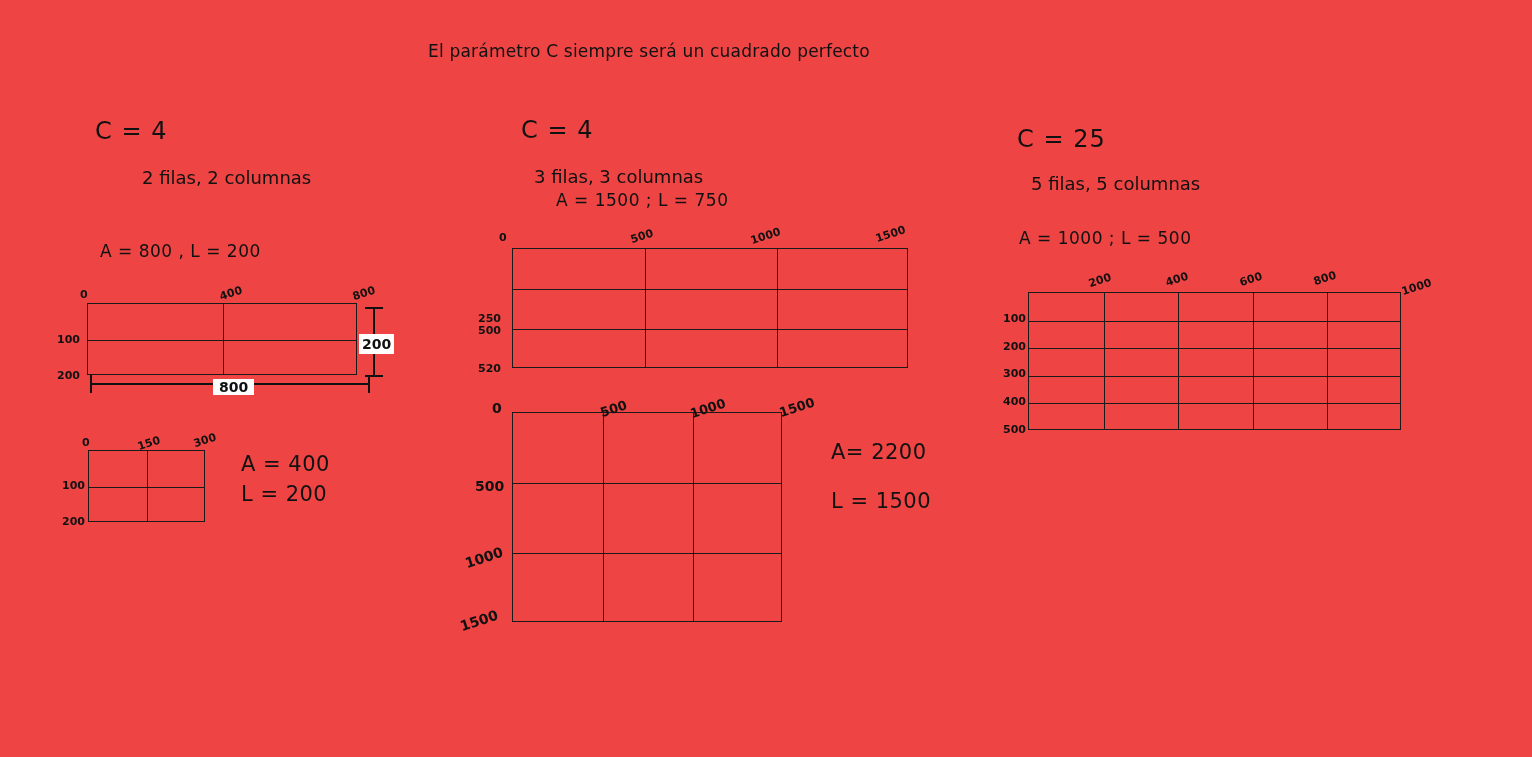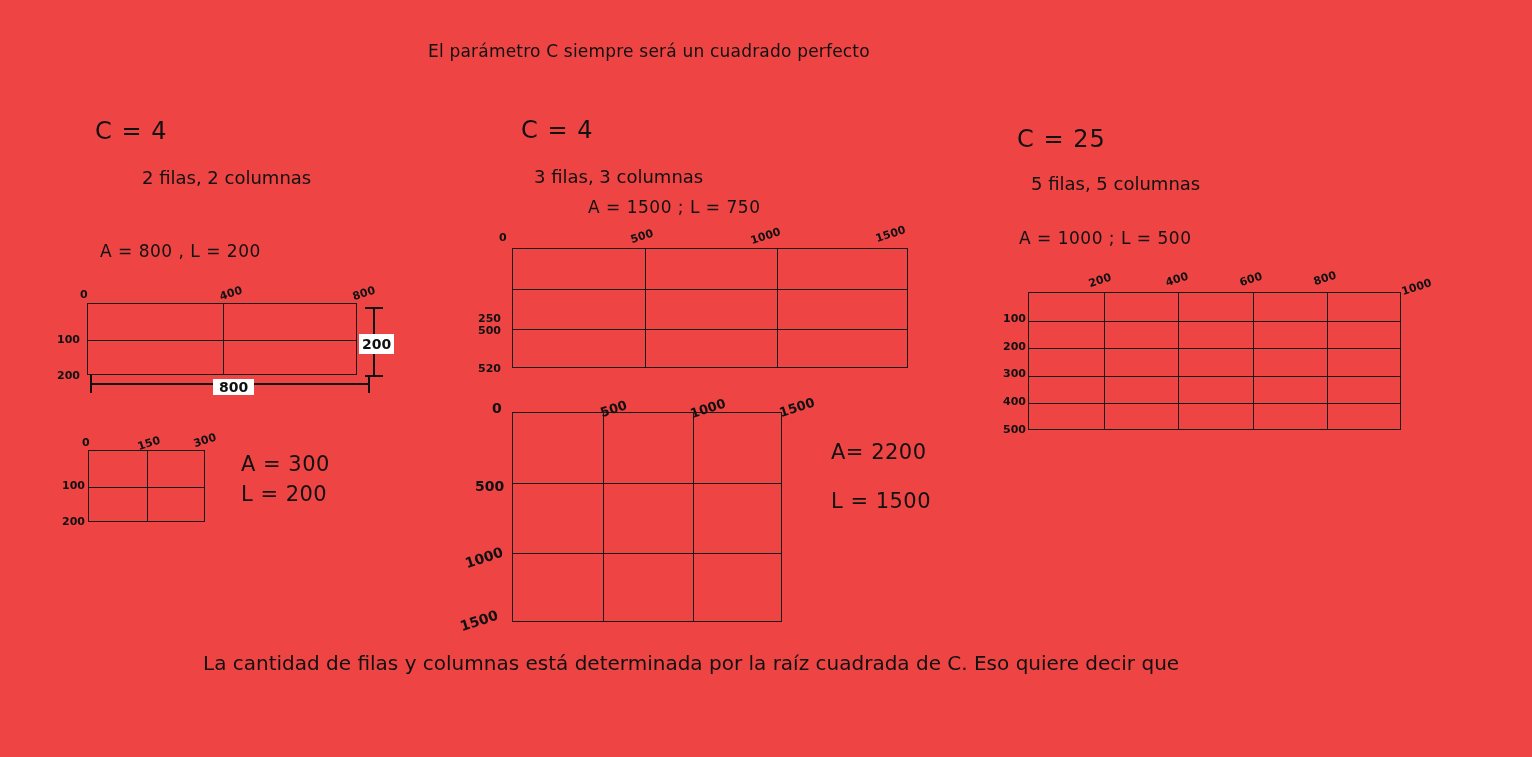--- a/index.html
+++ b/index.html
@@ -116,26 +116,26 @@
   <div class="grid thin" style="left:88px; top:450px; width:117px; height:72px;">
     <div class="vline" style="left:58px;"></div>
     <div class="hline" style="top:36px;"></div>
   </div>
   <div class="abs hand tick" style="left:82px; top:436px;">0</div>
   <div class="abs hand tick-rot" style="left:140px; top:440px;">150</div>
   <div class="abs hand tick-rot" style="left:196px; top:437px;">300</div>
   <div class="abs hand tick" style="left:62px; top:479px;">100</div>
   <div class="abs hand tick" style="left:62px; top:515px;">200</div>
 
-  <div class="abs hand bigval" style="left:241px; top:452px;">A = 300</div>
+  <div class="abs hand bigval" style="left:241px; top:452px;">A = 400</div>
   <div class="abs hand bigval" style="left:241px; top:482px;">L = 200</div>
 
   <div class="abs hand ctitle" style="left:521px; top:116px;">C = 4</div>
   <div class="abs hand subtitle" style="left:534px; top:166px;">3 filas, 3 columnas</div>
-  <div class="abs hand alabel" style="left:556px; top:197px;margin-left:32px;">A = 1500 ;  L = 750</div>
+  <div class="abs hand alabel" style="left:556px; top:190px;">A = 1500 ;  L = 750</div>
 
   <div class="grid" style="left:512px; top:248px; width:396px; height:120px;">
     <div class="vline" style="left:132px;"></div>
     <div class="vline" style="left:264px;"></div>
     <div class="hline" style="top:40px;"></div>
     <div class="hline" style="top:80px;"></div>
   </div>
   <div class="abs hand tick" style="left:499px; top:231px;">0</div>
   <div class="abs hand tick-rot" style="left:633px; top:233px;">500</div>
   <div class="abs hand tick-rot" style="left:753px; top:234px;">1000</div>
@@ -180,15 +180,14 @@
   <div class="abs hand tick-rot" style="left:1242px; top:276px;">600</div>
   <div class="abs hand tick-rot" style="left:1316px; top:275px;">800</div>
   <div class="abs hand tick-rot" style="left:1404px; top:285px;">1000</div>
 
   <div class="abs hand tick" style="left:1003px; top:312px;">100</div>
   <div class="abs hand tick" style="left:1003px; top:340px;">200</div>
   <div class="abs hand tick" style="left:1003px; top:367px;">300</div>
   <div class="abs hand tick" style="left:1003px; top:395px;">400</div>
   <div class="abs hand tick" style="left:1003px; top:423px;">500</div>
 
-  <div class="abs hand caption" style="left:203px; top:648px;">La cantidad de filas y columnas está determinada por la raíz cuadrada de C. Eso quiere decir que</div>
 
 </div>
 
 </body></html>

